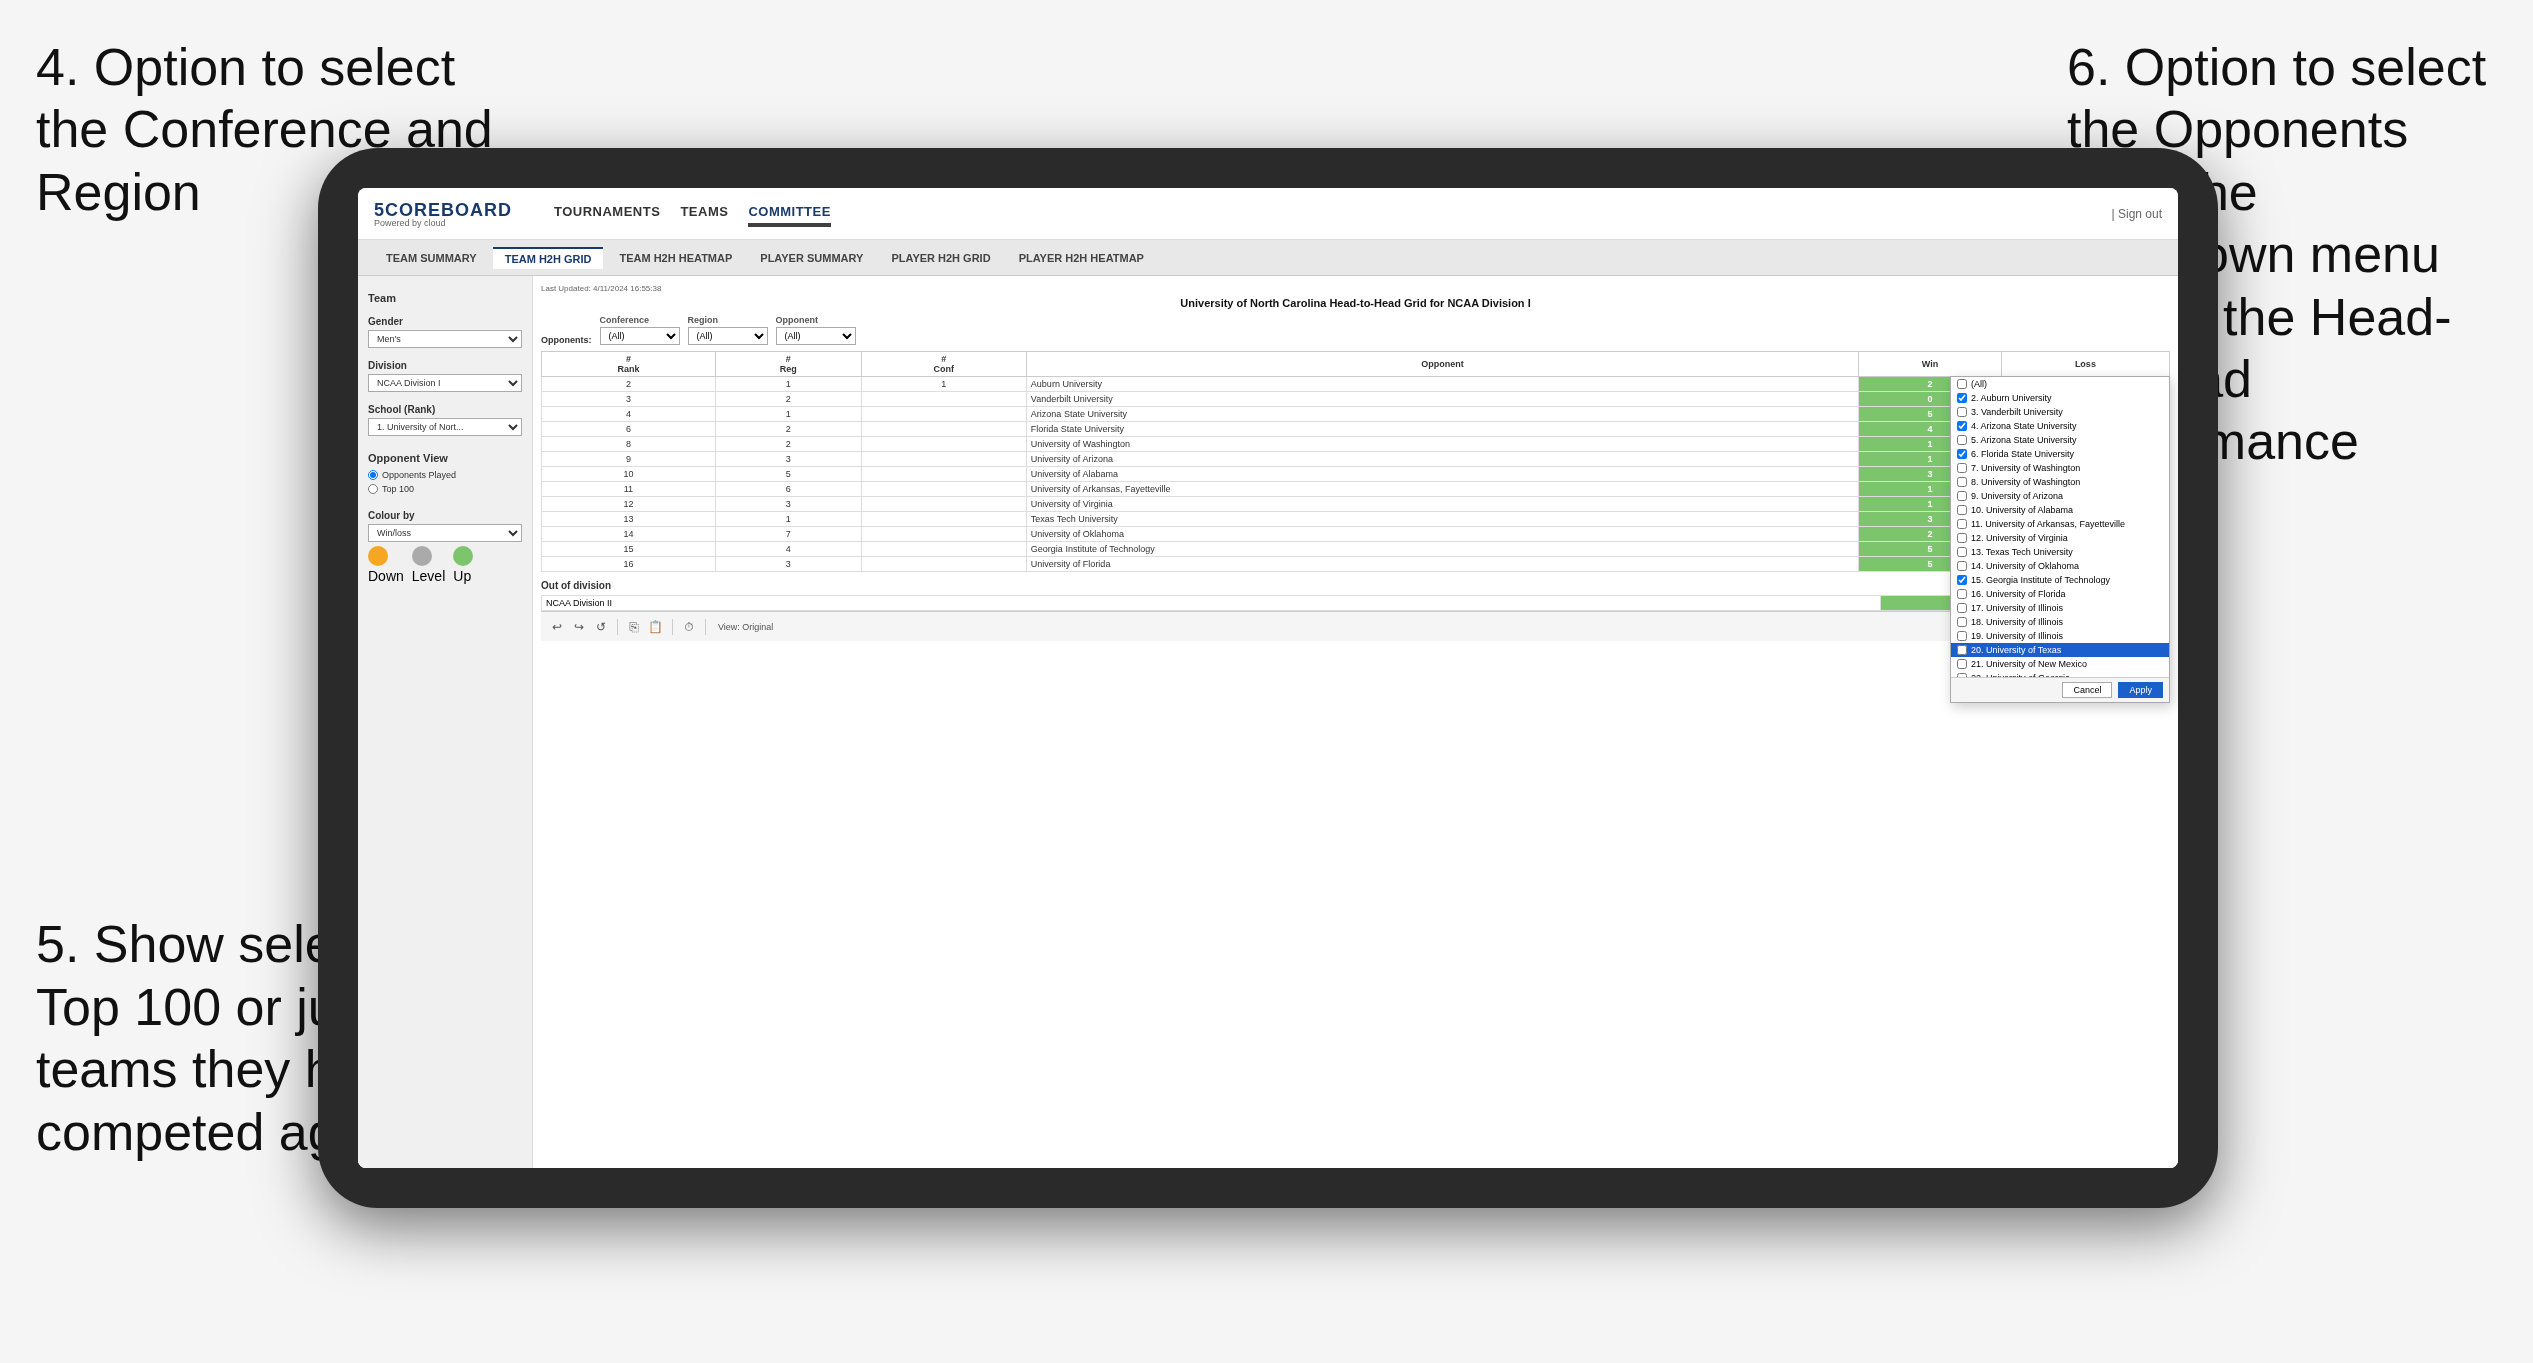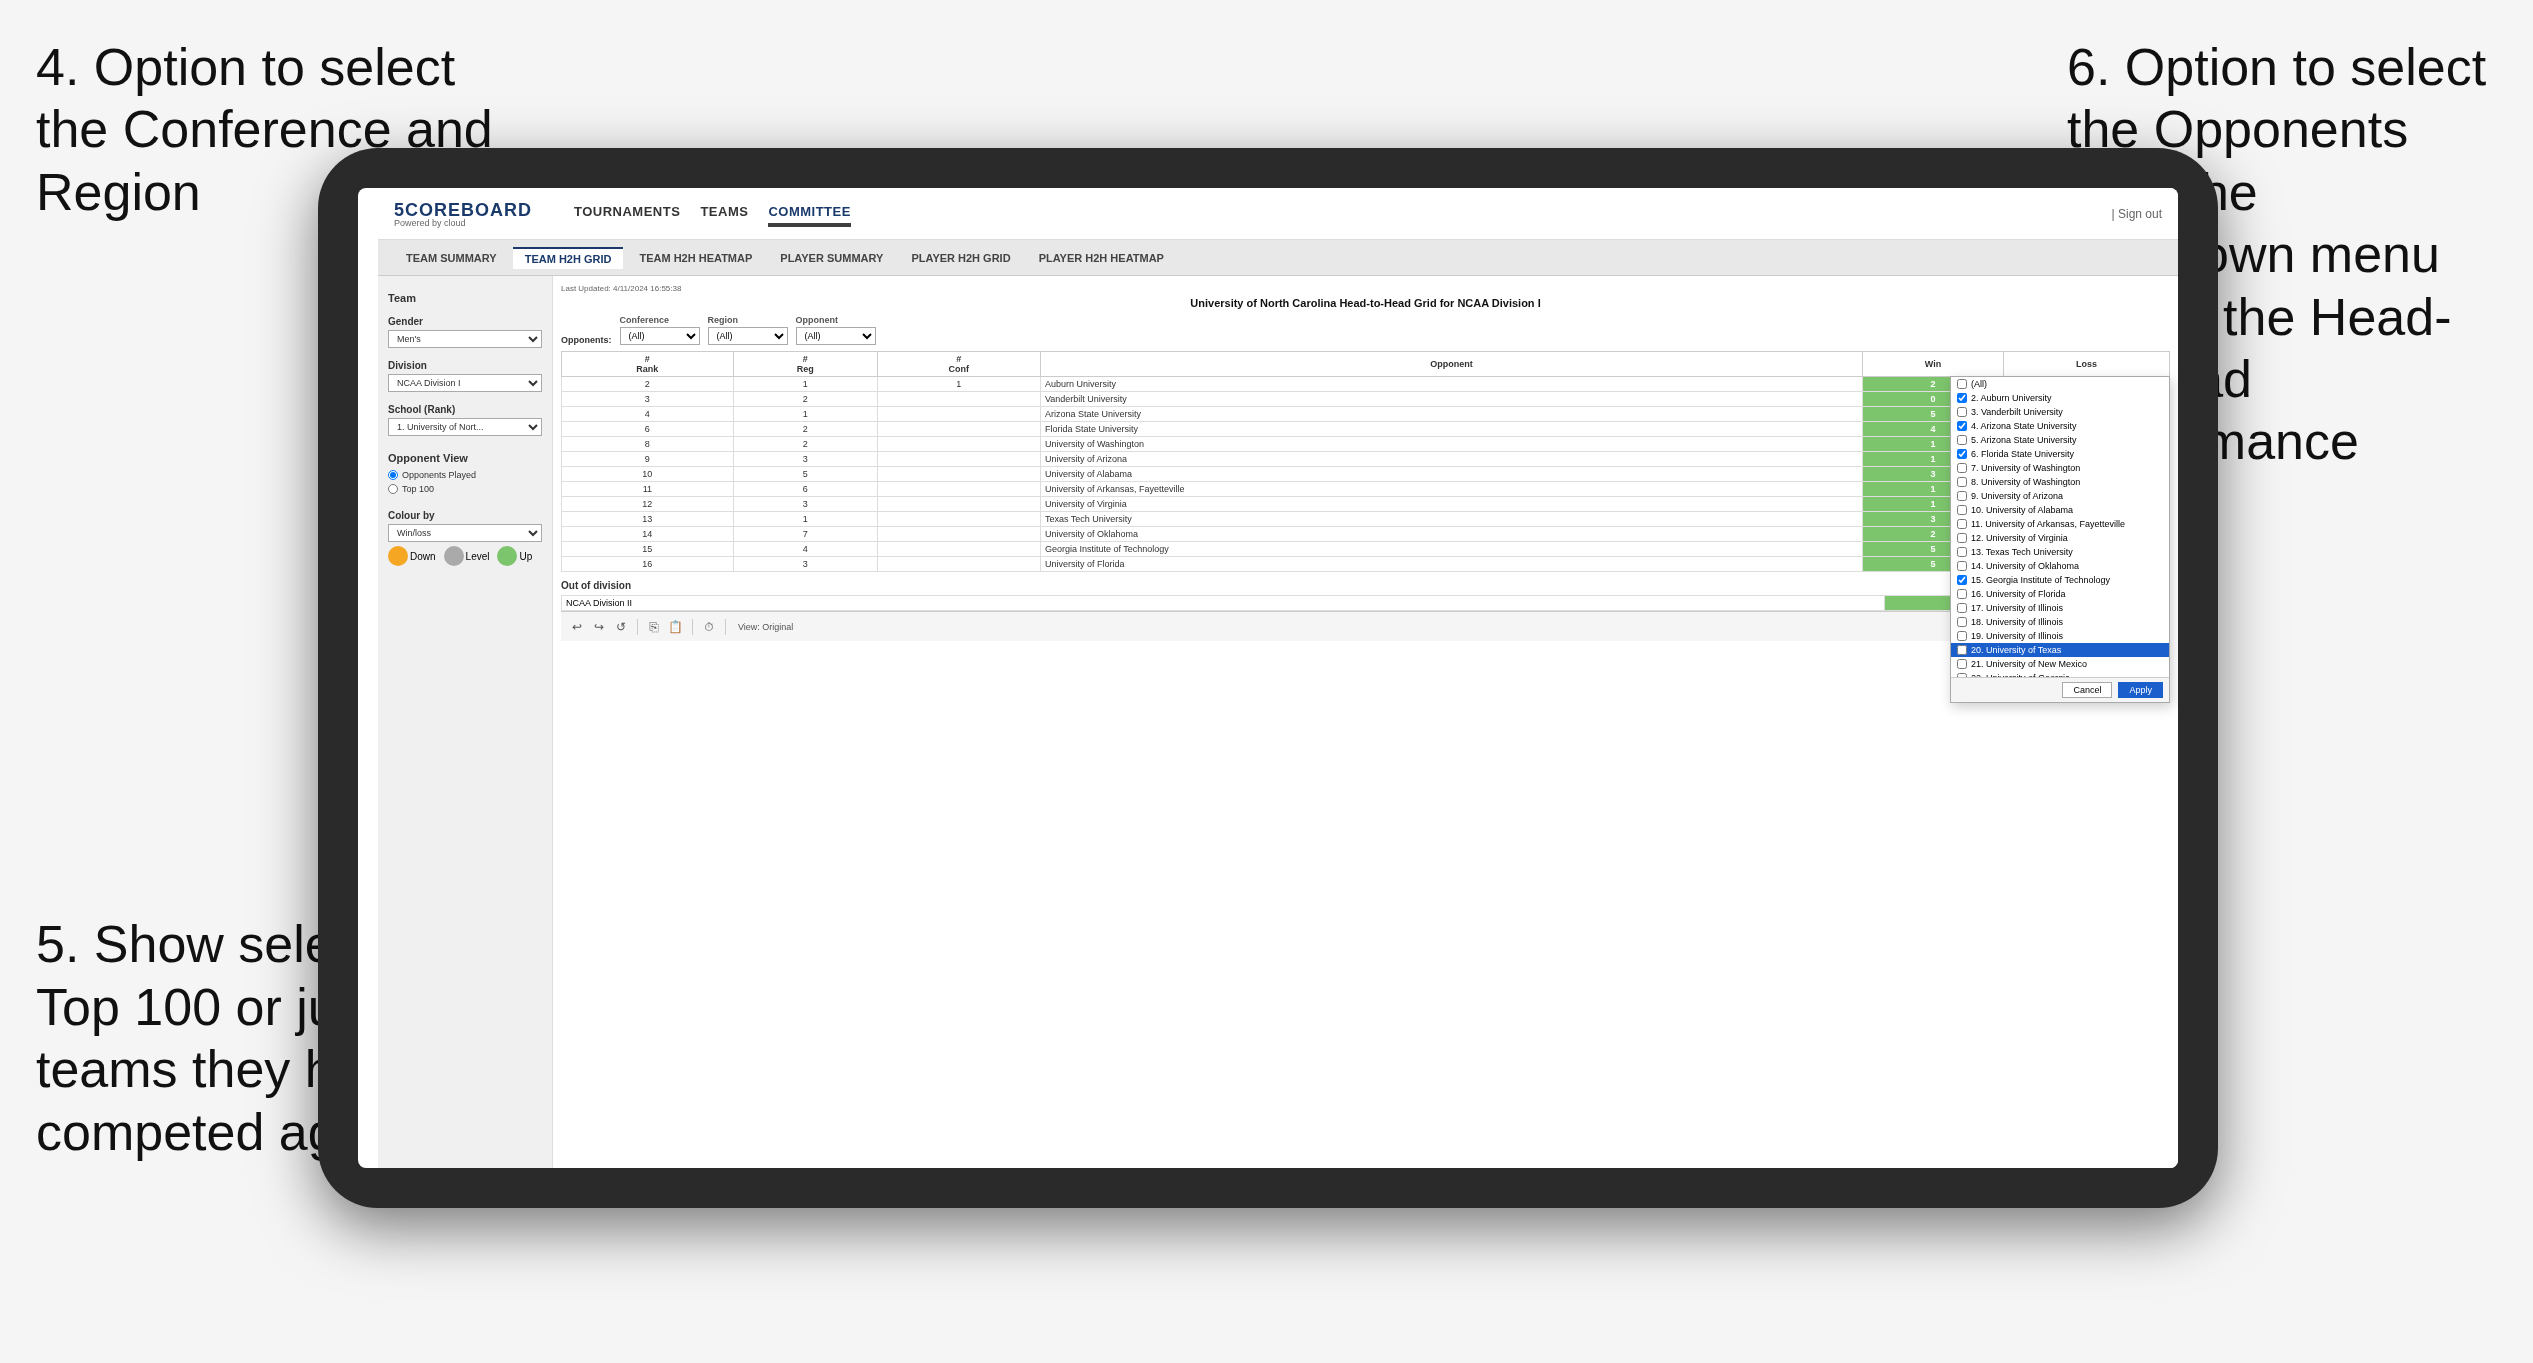--- a/index.html
+++ b/index.html
@@ -55,21 +55,20 @@
       justify-content: center;
     }
 
     .tablet-screen {
       width: 1820px;
       height: 980px;
       background: #fff;
       border-radius: 8px;
       overflow: hidden;
       position: relative;
-      padding-left: 20px;
     }
 
     
     .top-nav {
       background: #fff;
       border-bottom: 1px solid #ddd;
       display: flex;
       align-items: center;
       height: 52px;
       padding: 0 16px;
@@ -215,24 +214,24 @@
 
     .colour-legend {
       display: flex;
       gap: 8px;
       margin-top: 4px;
       align-items: center;
     }
 
     .colour-item {
       display: flex;
-      flex-direction: row;
-      align-items: center;
+      flex-direction: column;
+      align-items: flex-start;
       gap: 2px;
-      font-size: 10px;
+      font-size: 14px;
     }
 
     .colour-dot {
       width: 20px;
       height: 20px;
       border-radius: 50%;
     }
 
     
     .grid-area {

